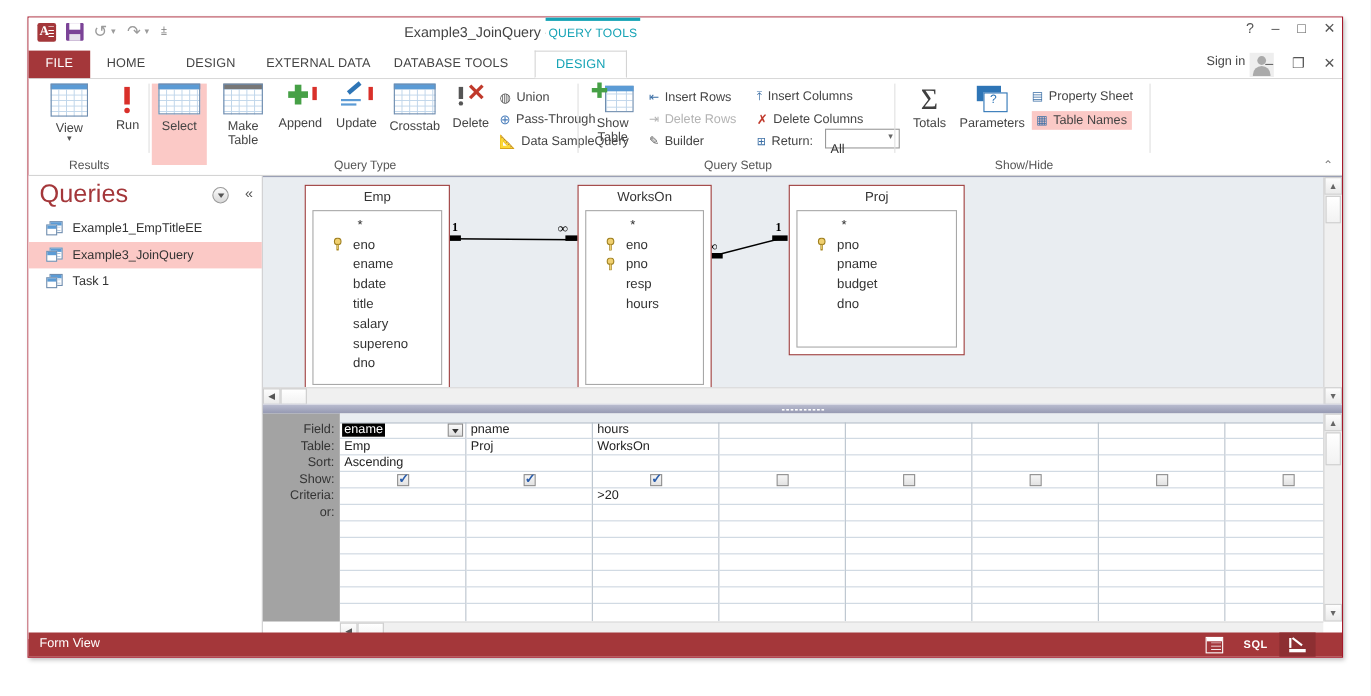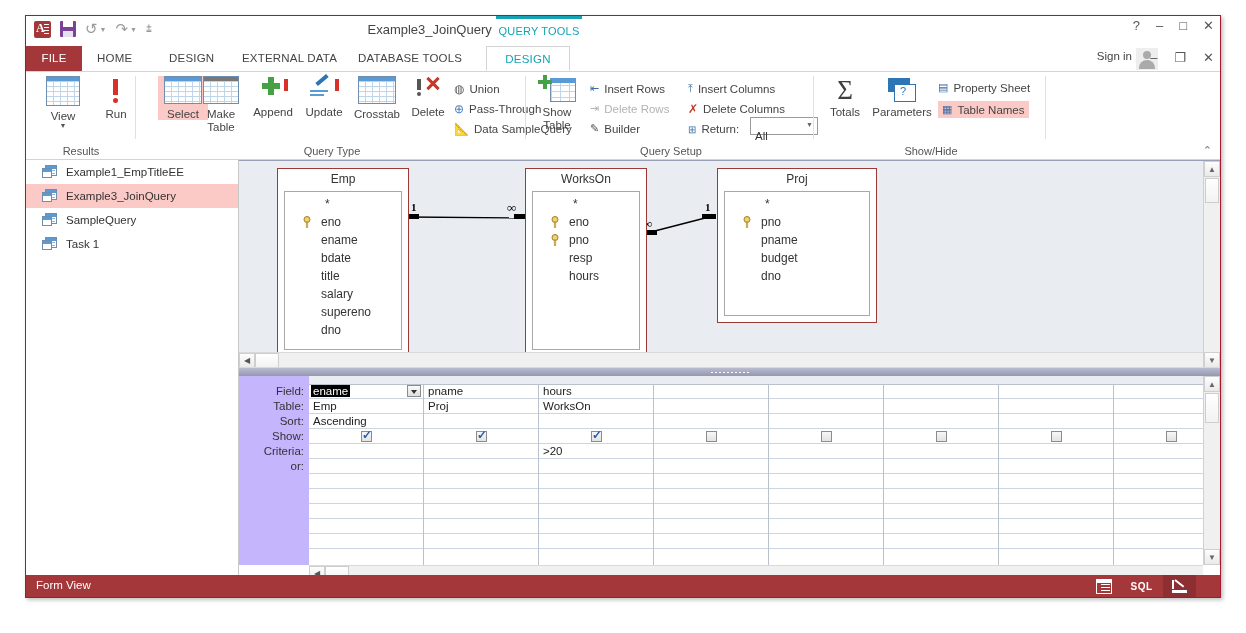--- a/index.html
+++ b/index.html
@@ -119,21 +119,21 @@
      border:1px solid #cfcfcf;box-sizing:border-box;display:flex;align-items:center;justify-content:center;font-size:8px;color:#555;}
   .hs-thumb{position:absolute;top:0;height:15px;background:linear-gradient(#fff,#f2f2f2);border:1px solid #cdcdcd;box-sizing:border-box;}
 
   .splitter{position:absolute;left:0;right:0;height:9px;background:linear-gradient(#b9bccf,#8f93ad);
     border-top:1px solid #d7d9e4;}
   .splitter .grip{position:absolute;left:50%;top:3px;transform:translateX(-50%);width:40px;height:3px;
     background-image:radial-gradient(#fff 45%,transparent 46%);background-size:4px 3px;}
 
   
   .qbe{position:absolute;left:0;right:0;bottom:0;background:#fff;}
-  .qbe-labels{position:absolute;left:0;top:0;width:70px;bottom:16px;background:#c4b5fd;}
+  .qbe-labels{position:absolute;left:0;top:0;width:70px;bottom:16px;background:#a3a3a3;}
   .qbe-labels div{height:15px;line-height:15px;text-align:right;padding-right:5px;font-size:11.5px;color:#333;}
   .qbe-grid{position:absolute;left:70px;right:17px;top:0;bottom:16px;background:#fff;overflow:hidden;}
   .qbe-topbar{position:absolute;left:0;right:0;top:0;height:8px;background:#e9edf1;border-bottom:1px solid #b9c2cc;}
   .gcol{position:absolute;top:8px;bottom:0;border-right:1px solid #b9c2cc;box-sizing:border-box;}
   .grow{position:absolute;left:0;right:0;height:15px;border-bottom:1px solid #cdd6e0;box-sizing:border-box;
      font-size:11.5px;color:#222;padding-left:4px;line-height:15px;overflow:hidden;}
   .sel-cell{background:#000;color:#fff;padding:0 2px;}
   .dropbtn{position:absolute;right:2px;top:1px;width:14px;height:12px;background:linear-gradient(#fbfbfb,#dedede);
      border:1px solid #8c8c8c;box-sizing:border-box;}
   .dropbtn:after{content:"";position:absolute;left:3px;top:4px;border-left:3px solid transparent;
@@ -216,21 +216,21 @@
           <span style="position:absolute;left:7px;top:3px;width:5px;height:16px;background:#d9302a;"></span>
           <span style="position:absolute;left:7px;top:22px;width:5px;height:5px;background:#d9302a;border-radius:50%;"></span>
         </span>
         <span class="cap">Run</span>
       </div>
       <div class="glabel" style="left:0;width:110px;">Results</div>
       <div class="sep"></div>
     </div>
 
     <div class="grp" style="left:112px;width:388px;">
-      <div class="bigbtn hl" style="left:20px;width:50px;height:44px;">
+      <div class="bigbtn hl" style="left:0;width:50px;height:74px;">
         <span class="ico tbl-ico" style="width:38px;height:28px;">
           <span class="bdy"></span><span class="hdr"></span><span class="out"></span>
         </span>
         <span class="cap">Select</span>
       </div>
       <div class="bigbtn" style="left:60px;width:46px;">
         <span class="ico tbl-ico" style="width:36px;height:28px;">
           <span class="bdy"></span><span class="hdr" style="background:#777;"></span><span class="out"></span>
         </span>
         <span class="cap" style="line-height:13px;">Make Table</span>
@@ -358,40 +358,38 @@
       <div class="glabel" style="left:0;width:230px;">Show/Hide</div>
       <div class="sep"></div>
     </div>
 
     <div class="collapse">⌃</div>
   </div>
 
   <div class="body">
 
     <div class="navpane">
+      <div class="nav-hd">
+        <div class="ttl">Queries</div>
+        <div class="drop"></div>
+        <div class="dbl">«</div>
+      </div>
       <div class="qitem">
         <span class="qi-ico">
             <span class="b"></span>
             <span class="c"></span>
           </span>
         <span>Example1_EmpTitleEE</span>
       </div>
       <div class="qitem sel">
         <span class="qi-ico">
             <span class="b"></span>
             <span class="c"></span>
           </span>
         <span>Example3_JoinQuery</span>
-      </div>
-      <div class="qitem">
-        <span class="qi-ico">
-            <span class="b"></span>
-            <span class="c"></span>
-          </span>
-        <span>SampleQuery</span>
       </div>
       <div class="qitem">
         <span class="qi-ico">
             <span class="b"></span>
             <span class="c"></span>
           </span>
         <span>Task 1</span>
       </div>
     </div>
 

